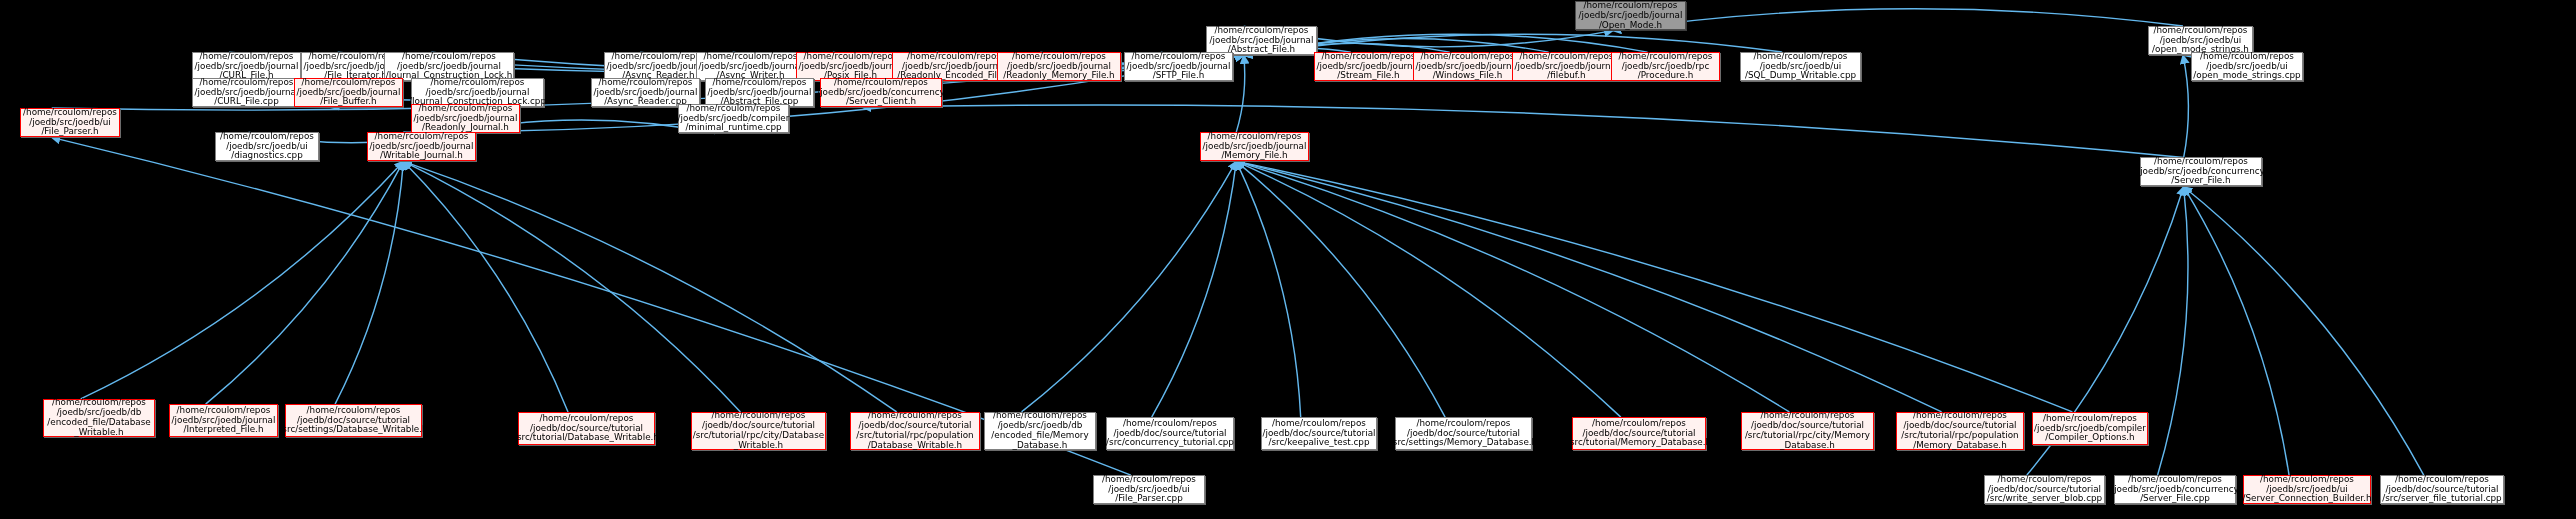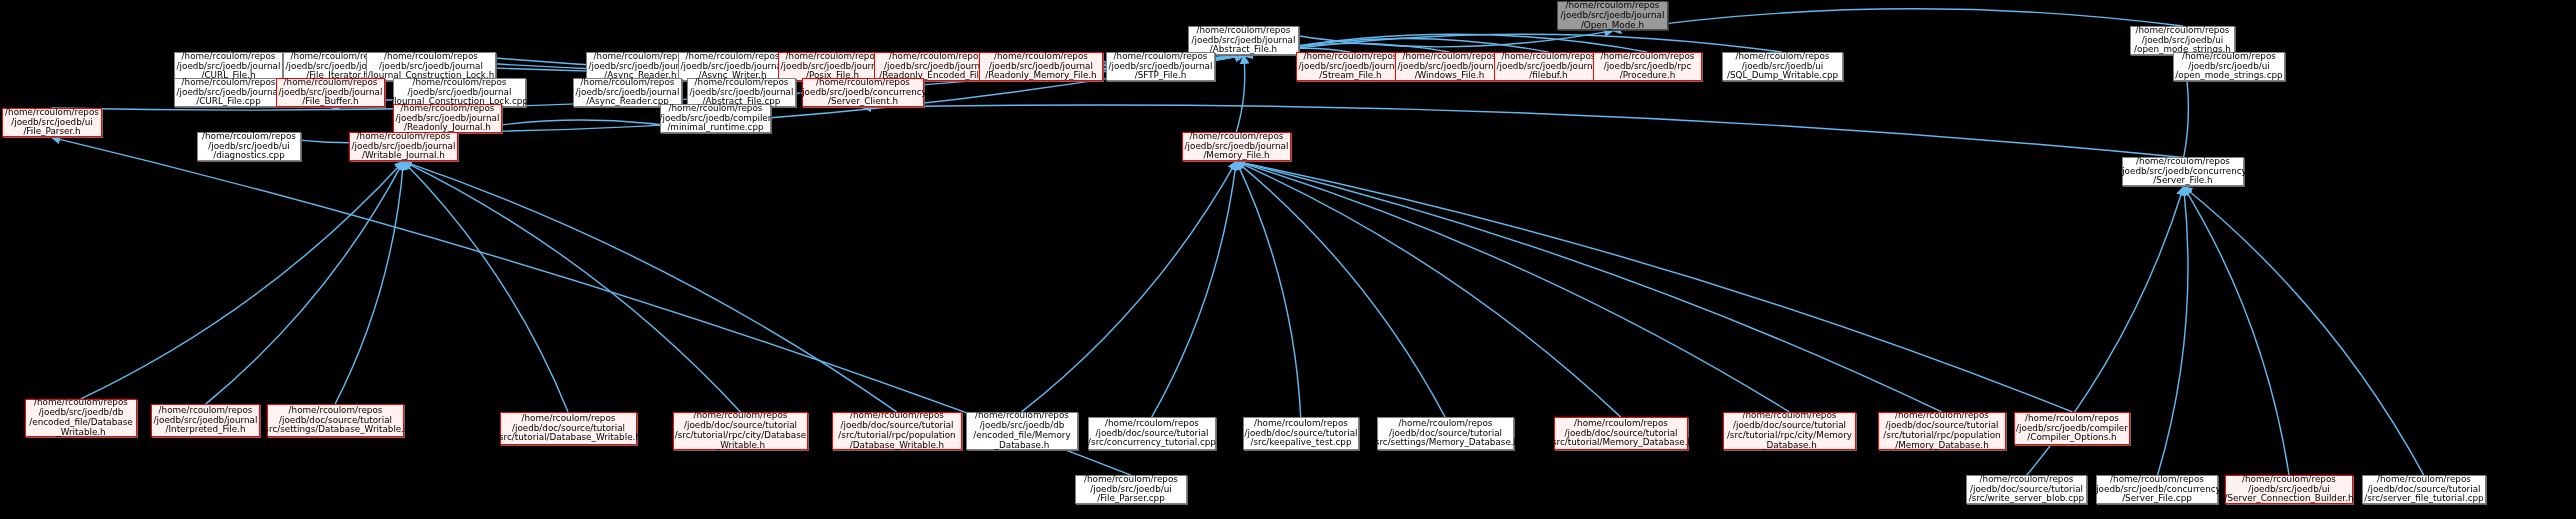--- a/index.html
+++ b/index.html
@@ -1,21 +1,21 @@
 <!DOCTYPE html>
 <html style="font-size:10.4px"><head>
 <meta charset="utf-8">
 <style>
   html,body{margin:0;padding:0;background:#000;}
   #canvas{position:relative;width:2576px;height:520px;background:#000;overflow:hidden;
           font-family:"DejaVu Sans","Liberation Sans",sans-serif;}
   #edges{position:absolute;left:0;top:0;width:2576px;height:520px;pointer-events:none;}
   .node{position:absolute;box-sizing:border-box;display:flex;align-items:center;
         justify-content:center;text-align:center;line-height:1.12;
-        font-size:8.8px;color:#000;padding:1.3px 2.6px;white-space:pre;}
+        font-size:8.8px;color:#000;padding:1.3px 2.6px;white-space:pre;margin-left:18px;}
   .n-white{background:#ffffff;border:0.7px solid #808080;box-shadow:1px 1px 0 #6b6b6b;}
   .n-pink {background:#fff2f0;border:1.3px solid #ff0000;box-shadow:1px 1px 0 #6b6b6b;}
   .n-gray {background:#9a9a9a;border:0.7px solid #4d4d4d;box-shadow:1px 1px 0 #3d3d3d;}
 </style>
 </head>
 <body>
 
 <div id="canvas">
   <svg id="edges" viewBox="0 0 3959 799" width="2576" height="520">
       <defs>

